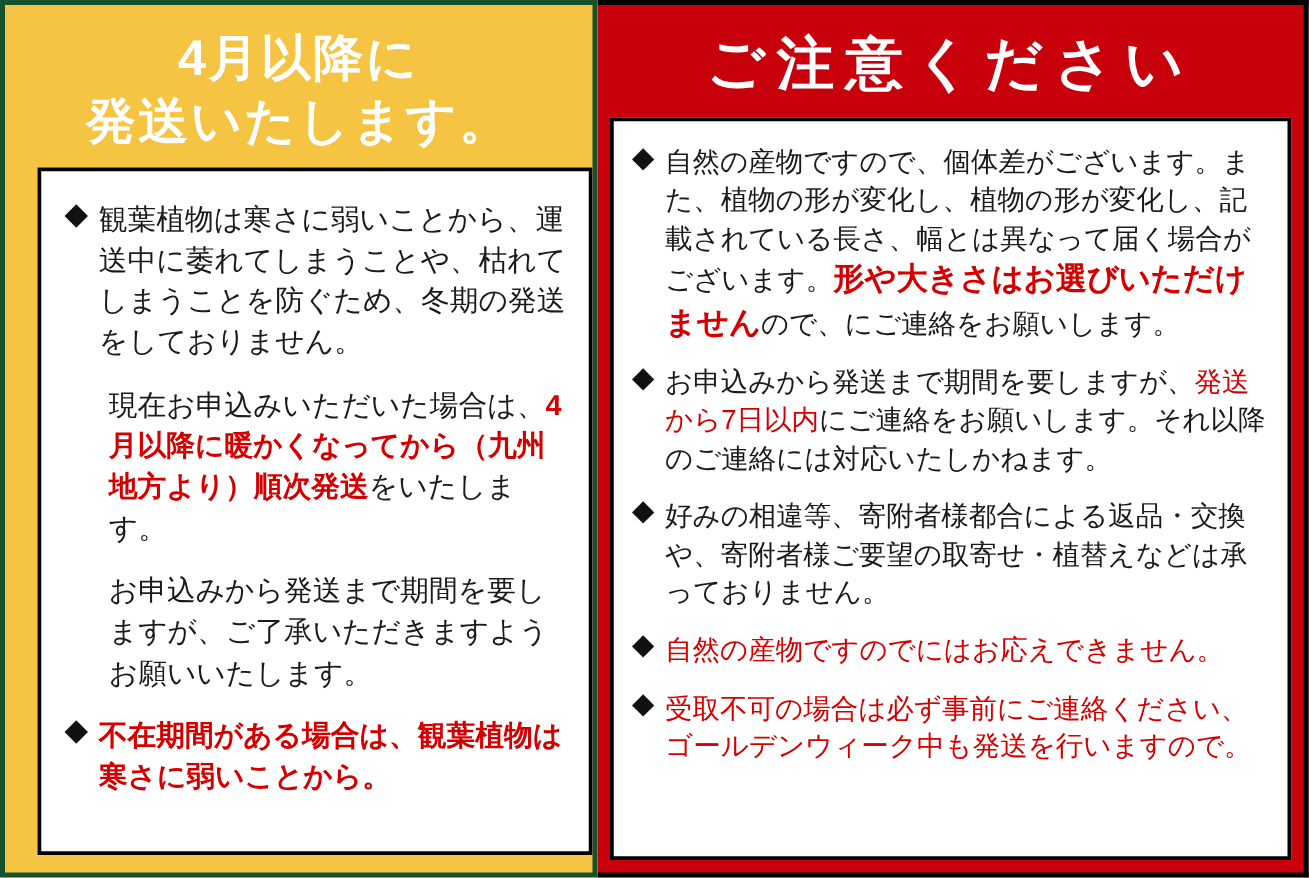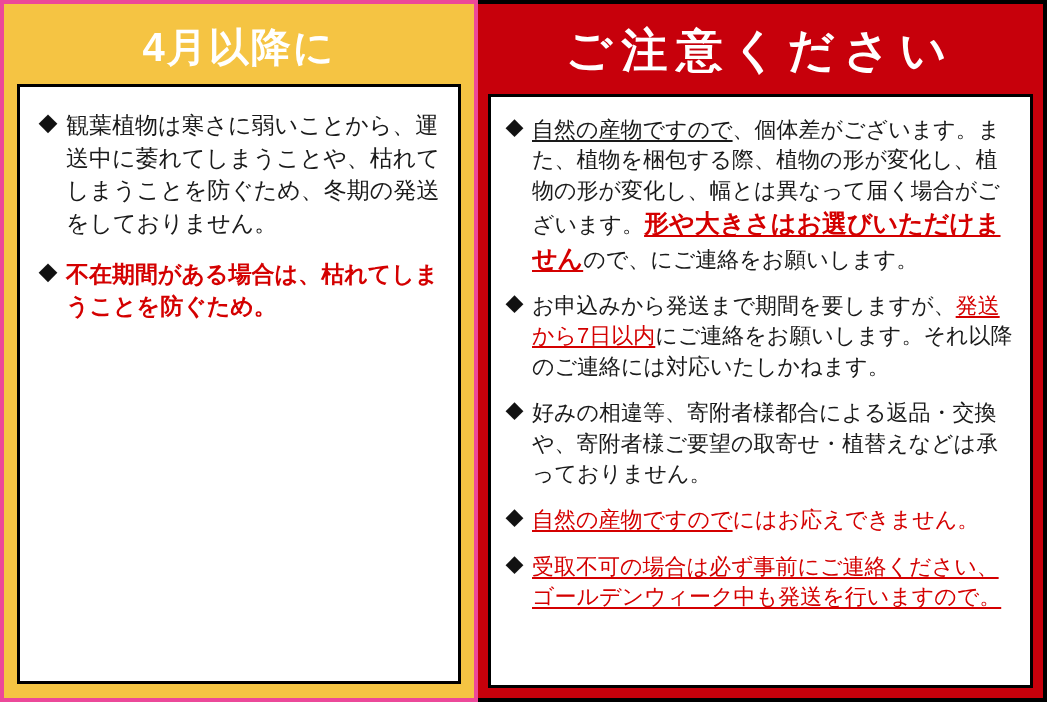--- a/index.html
+++ b/index.html
@@ -20,24 +20,24 @@
     box-sizing: border-box;
     background: #ffffff;
   }
 
   
   .left-panel {
     width: 478px;
     height: 702px;
     box-sizing: border-box;
     background: #f5c443;
-    border: 4px solid #ec4899;
-    display: flex;
-    flex-direction: column;
-    align-items: center;
+    border: 4px solid #14532d;
+    display: flex;
+    flex-direction: column;
+    align-items: flex-end;
     position: relative;
   }
   .left-title {
     width: 100%;
     text-align: center;
     color: #ffffff;
     font-size: 40px;
     font-weight: bold;
     line-height: 1.25;
     letter-spacing: 2px;
@@ -121,56 +121,63 @@
     color: #1a1a1a;
   }
   .r-item .bullet {
     flex: 0 0 auto;
     font-size: 19px;
     line-height: 1.5;
     margin-right: 8px;
     color: #111111;
   }
   .r-item .rtext { flex: 1 1 auto; }
-  .u { text-decoration: underline; text-underline-offset: 3px; }
+  .u { text-underline-offset: 3px; }
   .big { font-size: 25px; font-weight: bold; }
 </style>
 </head>
 <body>
 
 <div class="page">
 
   <div class="left-panel">
     <div class="left-title">
       <span class="line">4月以降に</span>
+      <span class="line">発送いたします。</span>
     </div>
     <div class="left-body">
 
       <div class="para">
         <span class="bullet">◆</span>
         <span class="ptext">観葉植物は寒さに弱いことから、運送中に萎れてしまうことや、枯れてしまうことを防ぐため、冬期の発送をしておりません。</span>
       </div>
 
-
+      <div class="para noindent">
+        <span class="ptext"><span>現在お申込みいただいた場合は、</span><span class="redbold">4月以降に暖かくなってから（九州地方より）順次発送</span><span>をいたします。</span></span>
+      </div>
+
+      <div class="para noindent">
+        <span class="ptext">お申込みから発送まで期間を要しますが、ご了承いただきますようお願いいたします。</span>
+      </div>
 
       <div class="para">
         <span class="bullet">◆</span>
-        <span class="ptext redbold">不在期間がある場合は、枯れてしまうことを防ぐため。</span>
+        <span class="ptext redbold">不在期間がある場合は、観葉植物は寒さに弱いことから。</span>
       </div>
 
     </div>
   </div>
 
   <div class="right-panel">
     <div class="right-title">ご注意ください</div>
     <div class="right-body">
 
       <div class="r-item">
         <span class="bullet">◆</span>
-        <span class="rtext"><span class="u">自然の産物ですので</span><span>、個体差がございます。また、植物を梱包する際、植物の形が変化し、植物の形が変化し、幅とは異なって届く場合がございます。</span><span class="red u big">形や大きさはお選びいただけません</span><span>ので、にご連絡をお願いします。</span></span>
+        <span class="rtext"><span class="u">自然の産物ですので</span><span>、個体差がございます。また、植物の形が変化し、植物の形が変化し、記載されている長さ、幅とは異なって届く場合がございます。</span><span class="red u big">形や大きさはお選びいただけません</span><span>ので、にご連絡をお願いします。</span></span>
       </div>
 
       <div class="r-item">
         <span class="bullet">◆</span>
         <span class="rtext"><span>お申込みから発送まで期間を要しますが、</span><span class="red u">発送から7日以内</span><span>にご連絡をお願いします。それ以降のご連絡には対応いたしかねます。</span></span>
       </div>
 
       <div class="r-item">
         <span class="bullet">◆</span>
         <span class="rtext">好みの相違等、寄附者様都合による返品・交換や、寄附者様ご要望の取寄せ・植替えなどは承っておりません。</span>

